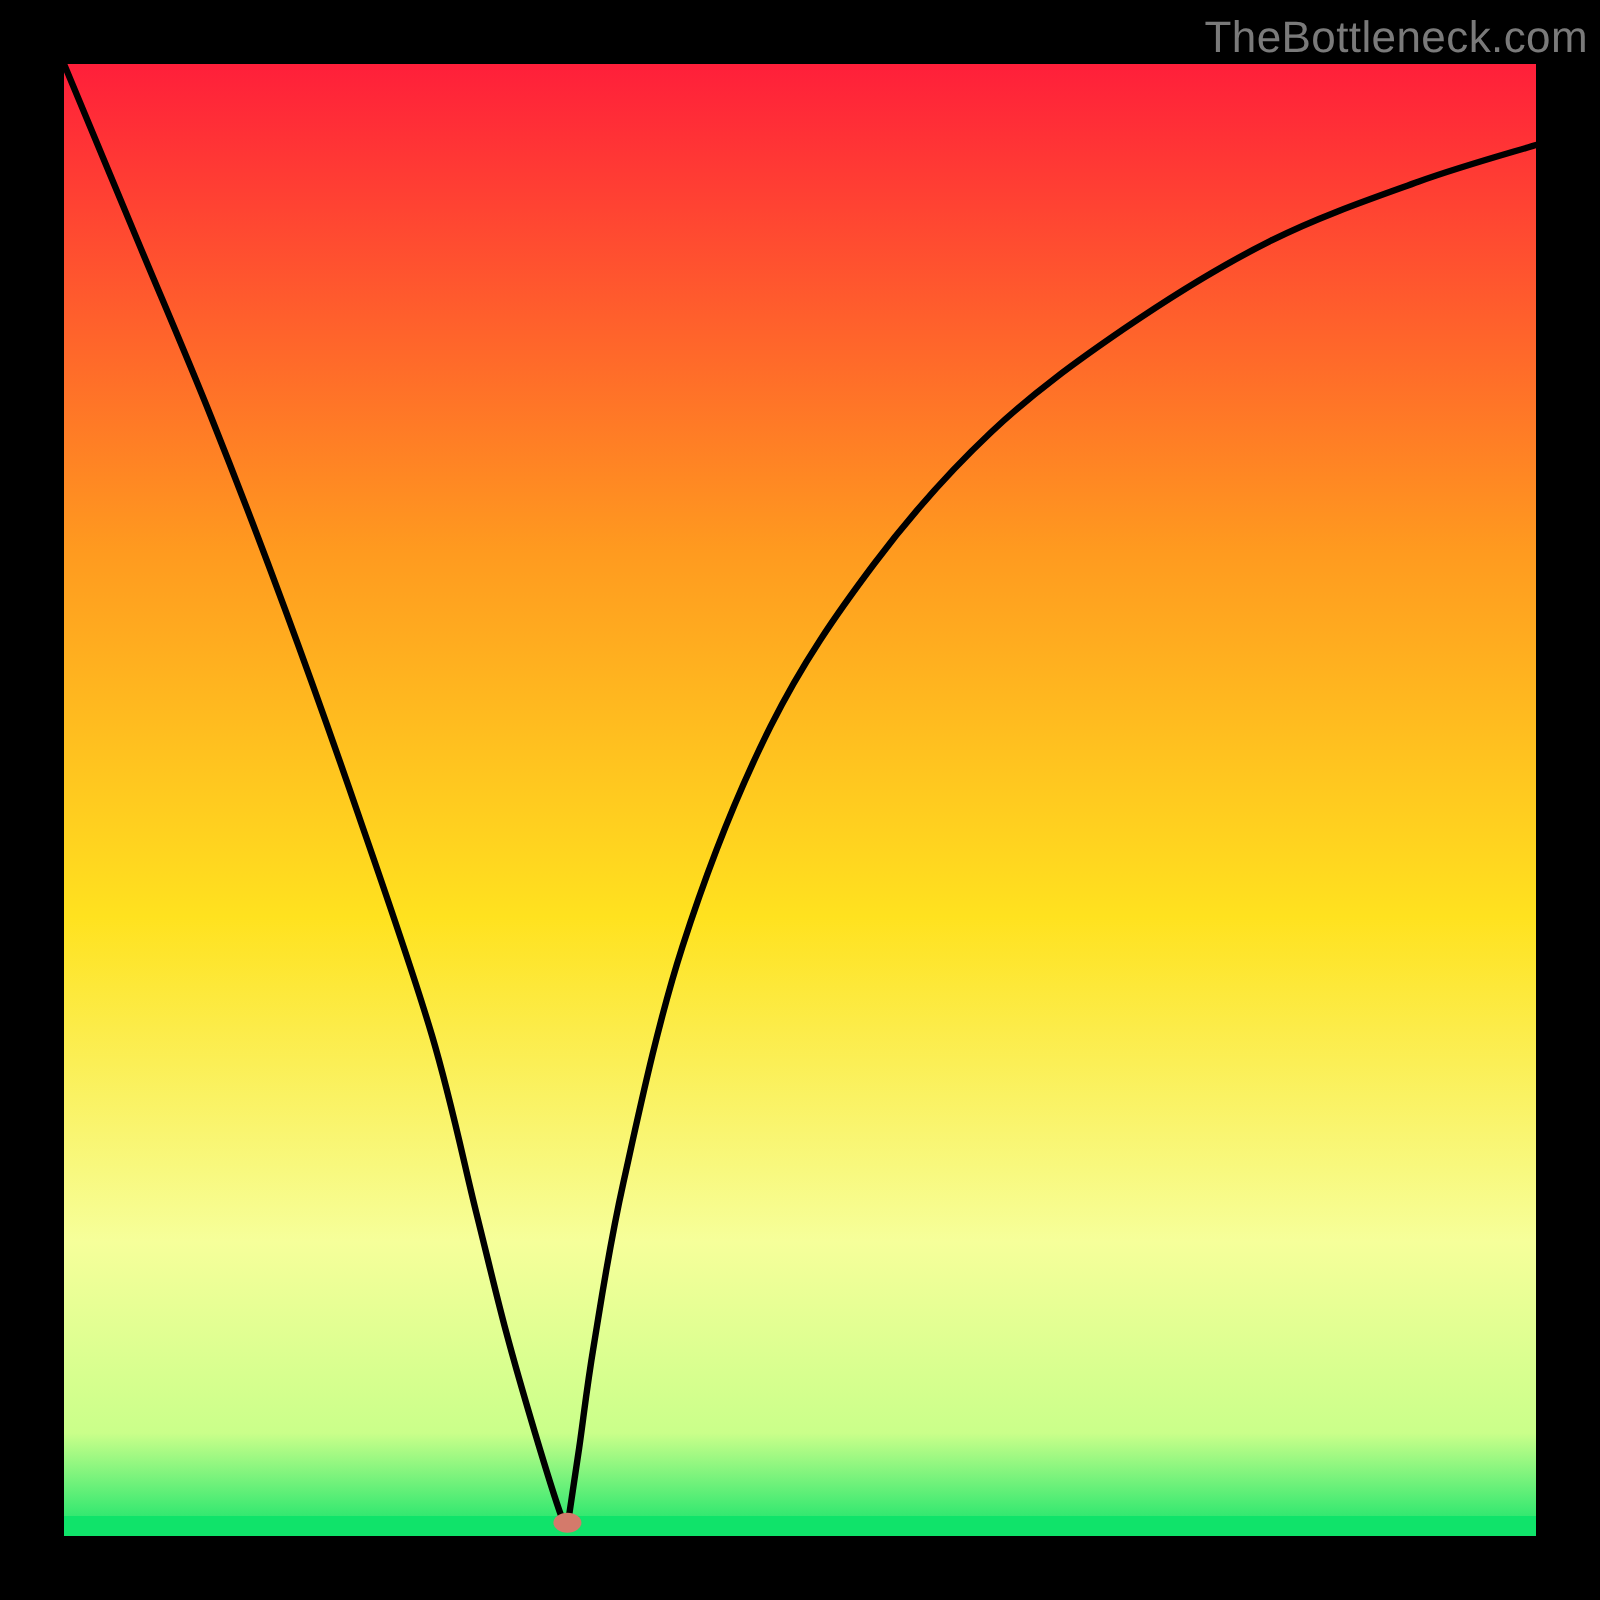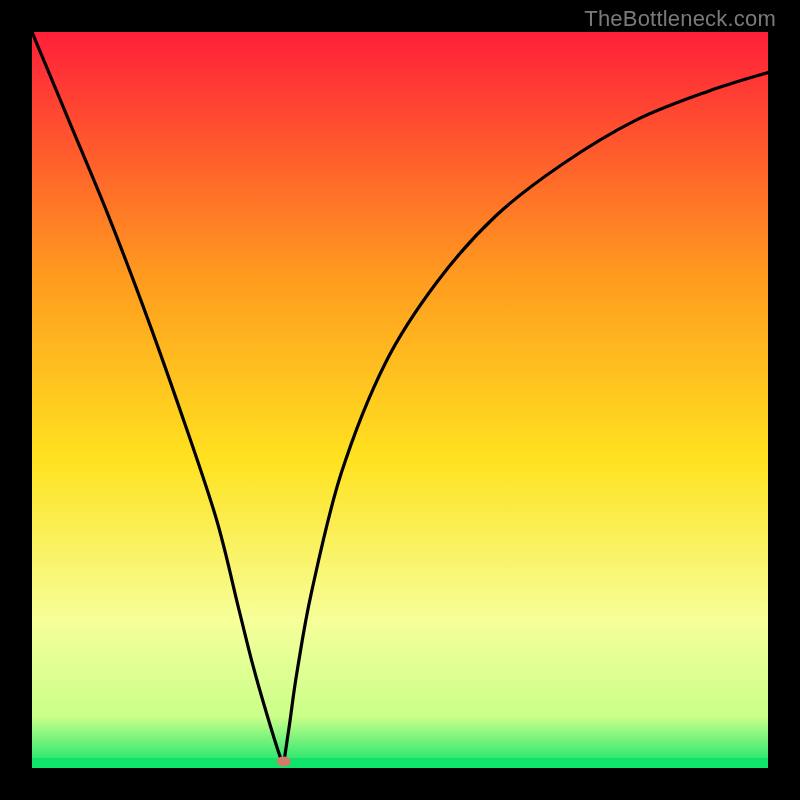--- a/index.html
+++ b/index.html
@@ -15,21 +15,21 @@
     position: absolute;
     left: 32px;
     top: 32px;
     width: 736px;
     height: 736px;
     background: #000;
   }
   .watermark {
     position: absolute;
     top: 6px;
-    right: 24px;
+    right: 6px;
     color: #7a7a7a;
     font-size: 22px;
     font-weight: 500;
     letter-spacing: 0.2px;
     font-family: Arial, Helvetica, sans-serif;
   }
   svg {
     display: block;
   }
 </style>

